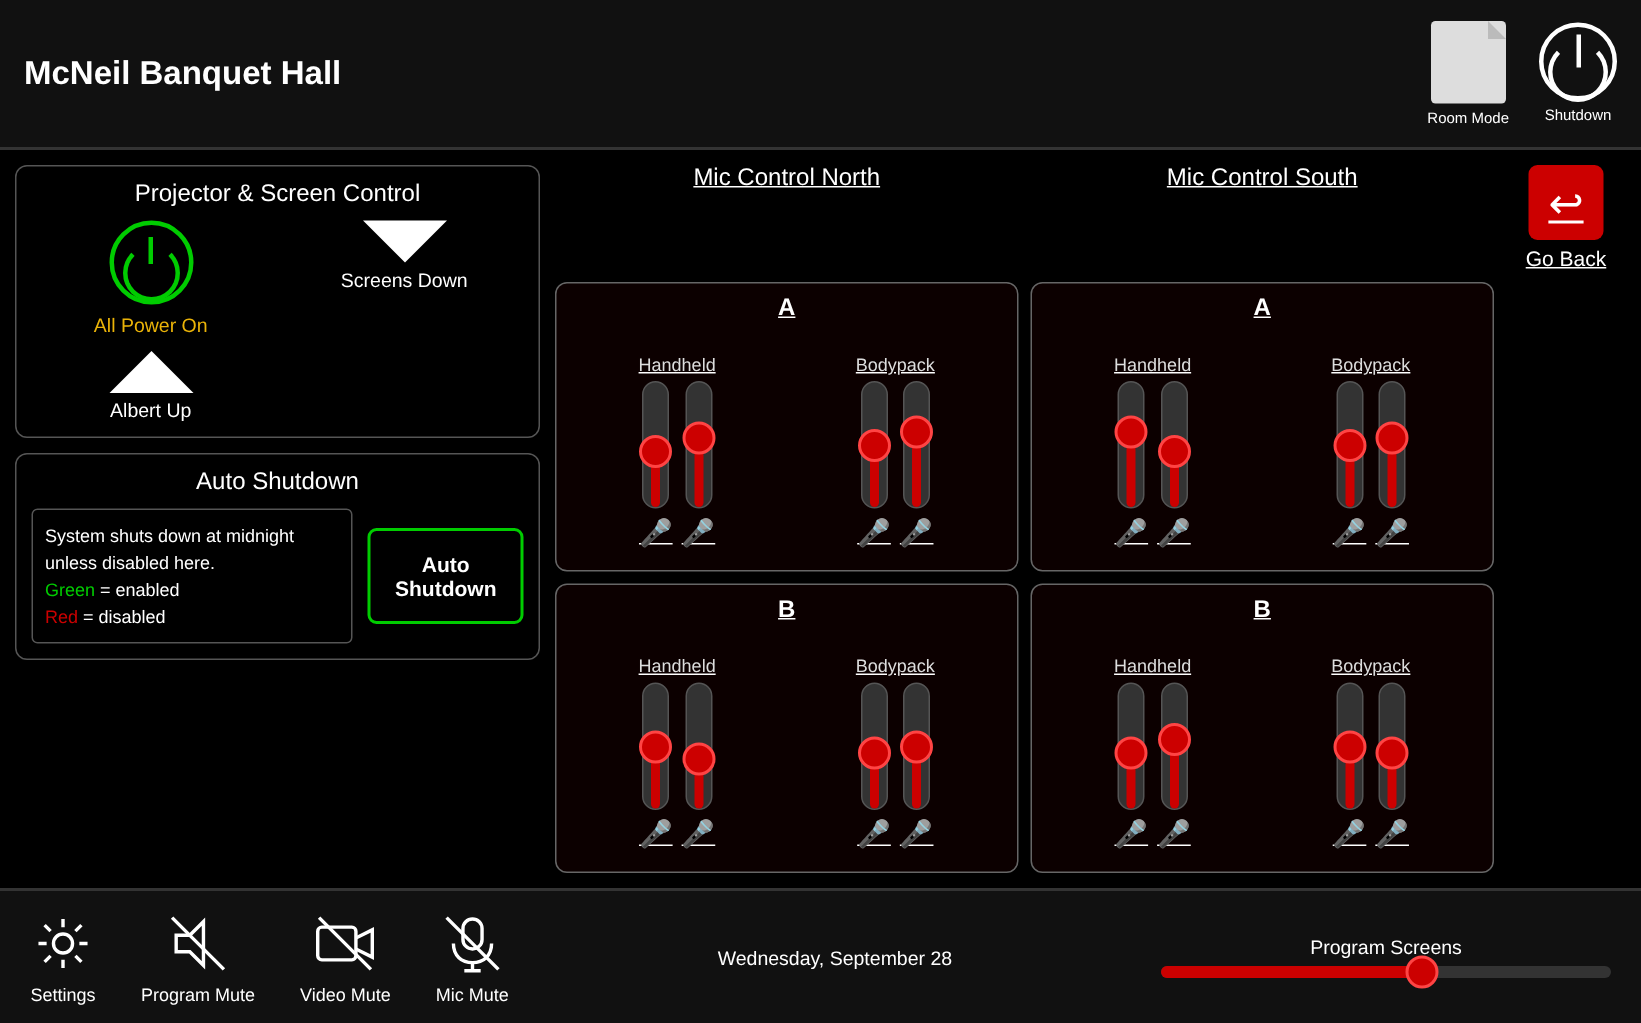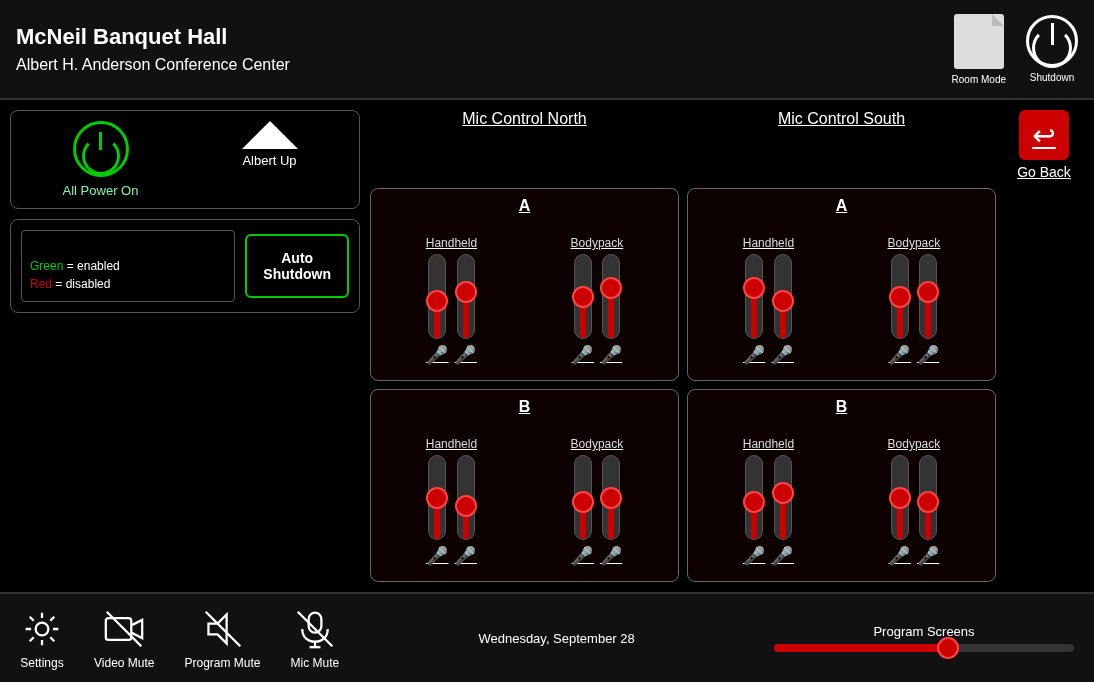--- a/index.html
+++ b/index.html
@@ -181,21 +181,21 @@
       border-radius: 50%;
       border: 3px solid;
       position: absolute;
       top: 13px;
       border-top-color: transparent;
     }
     .power-circle.green::after { border-color: #00cc00; border-top-color: transparent; }
     .power-circle.red::after { border-color: #cc0000; border-top-color: transparent; }
     .proj-btn-label {
       font-size: 13px;
-      color: #86efac;
+      color: #eab308;
     }
 
     .arrow-btn {
       display: flex;
       flex-direction: column;
       align-items: center;
       gap: 4px;
       cursor: pointer;
     }
     .arrow-down {
@@ -474,55 +474,60 @@
       justify-content: center;
       padding-top: 0;
     }
   </style>
 </head>
 <body>
 
 <div class="header">
   <div class="header-title">
     <h1>McNeil Banquet Hall</h1>
-    <h2>Albert H. Anderson Conference Center</h2>
   </div>
   <div class="header-controls">
     <div class="header-btn">
       <div class="room-mode-icon"></div>
       <span class="btn-label">Room Mode</span>
     </div>
     <div class="header-btn">
       <div class="shutdown-icon"></div>
       <span class="btn-label">Shutdown</span>
     </div>
   </div>
 </div>
 
 <div class="main">
 
   <div class="left-panel">
 
     <div class="projector-section">
+      <div class="section-title">Projector &amp; Screen Control</div>
       <div class="projector-grid">
         <div class="proj-btn">
           <div class="power-circle green"></div>
           <span class="proj-btn-label">All Power On</span>
         </div>
         <div class="arrow-btn">
+          <div class="arrow-down"></div>
+          <span class="arrow-btn-label">Screens Down</span>
+        </div>
+        <div class="arrow-btn">
           <div class="arrow-up"></div>
           <span class="arrow-btn-label">Albert Up</span>
         </div>
       </div>
     </div>
 
     <div class="auto-shutdown-section">
+      <div class="section-title">Auto Shutdown</div>
       <div class="auto-shutdown-inner">
         <div class="shutdown-info">
-          <br>
+          <span>System shuts down at midnight unless disabled here.</span><br>
           <span class="green">Green</span><span> = enabled</span><br>
           <span class="red">Red</span><span> = disabled</span>
         </div>
         <div class="auto-shutdown-btn">Auto<br>Shutdown</div>
       </div>
     </div>
   </div>
 
   <div class="right-content">
 
@@ -725,36 +730,36 @@
         <circle cx="22" cy="22" r="7" stroke="#fff" stroke-width="2.5" fill="none"></circle>
         <path d="M22 4 L22 10 M22 34 L22 40 M4 22 L10 22 M34 22 L40 22 M8.5 8.5 L12.9 12.9 M31.1 31.1 L35.5 35.5 M35.5 8.5 L31.1 12.9 M12.9 31.1 L8.5 35.5" stroke="#fff" stroke-width="2.5"></path>
       </svg>
     </div>
     <span class="bottom-label">Settings</span>
   </div>
 
   <div class="bottom-btn">
     <div class="bottom-icon">
       <svg class="icon-svg" viewBox="0 0 44 44">
+        <polygon points="6,16 16,16 26,6 26,38 16,28 6,28" stroke="#fff" stroke-width="2.5" fill="none"></polygon>
+        <line x1="3" y1="3" x2="41" y2="41" stroke="#fff" stroke-width="2.5"></line>
+      </svg>
+    </div>
+    <span class="bottom-label">Program Mute</span>
+  </div>
+
+  <div class="bottom-btn">
+    <div class="bottom-icon">
+      <svg class="icon-svg" viewBox="0 0 44 44">
         <rect x="2" y="10" width="28" height="24" rx="3" stroke="#fff" stroke-width="2.5" fill="none"></rect>
         <path d="M30 18 L42 12 L42 32 L30 26" stroke="#fff" stroke-width="2.5" fill="none"></path>
         <line x1="3" y1="3" x2="41" y2="41" stroke="#fff" stroke-width="2.5"></line>
       </svg>
     </div>
     <span class="bottom-label">Video Mute</span>
-  </div>
-
-  <div class="bottom-btn">
-    <div class="bottom-icon">
-      <svg class="icon-svg" viewBox="0 0 44 44">
-        <polygon points="6,16 16,16 26,6 26,38 16,28 6,28" stroke="#fff" stroke-width="2.5" fill="none"></polygon>
-        <line x1="3" y1="3" x2="41" y2="41" stroke="#fff" stroke-width="2.5"></line>
-      </svg>
-    </div>
-    <span class="bottom-label">Program Mute</span>
   </div>
 
   <div class="bottom-btn">
     <div class="bottom-icon">
       <svg class="icon-svg" viewBox="0 0 44 44">
         <rect x="15" y="4" width="14" height="22" rx="7" stroke="#fff" stroke-width="2.5" fill="none"></rect>
         <path d="M8 22 C8 31 14 36 22 36 C30 36 36 31 36 22" stroke="#fff" stroke-width="2.5" fill="none"></path>
         <line x1="22" y1="36" x2="22" y2="42" stroke="#fff" stroke-width="2.5"></line>
         <line x1="16" y1="42" x2="28" y2="42" stroke="#fff" stroke-width="2.5"></line>
         <line x1="3" y1="3" x2="41" y2="41" stroke="#fff" stroke-width="2.5"></line>

